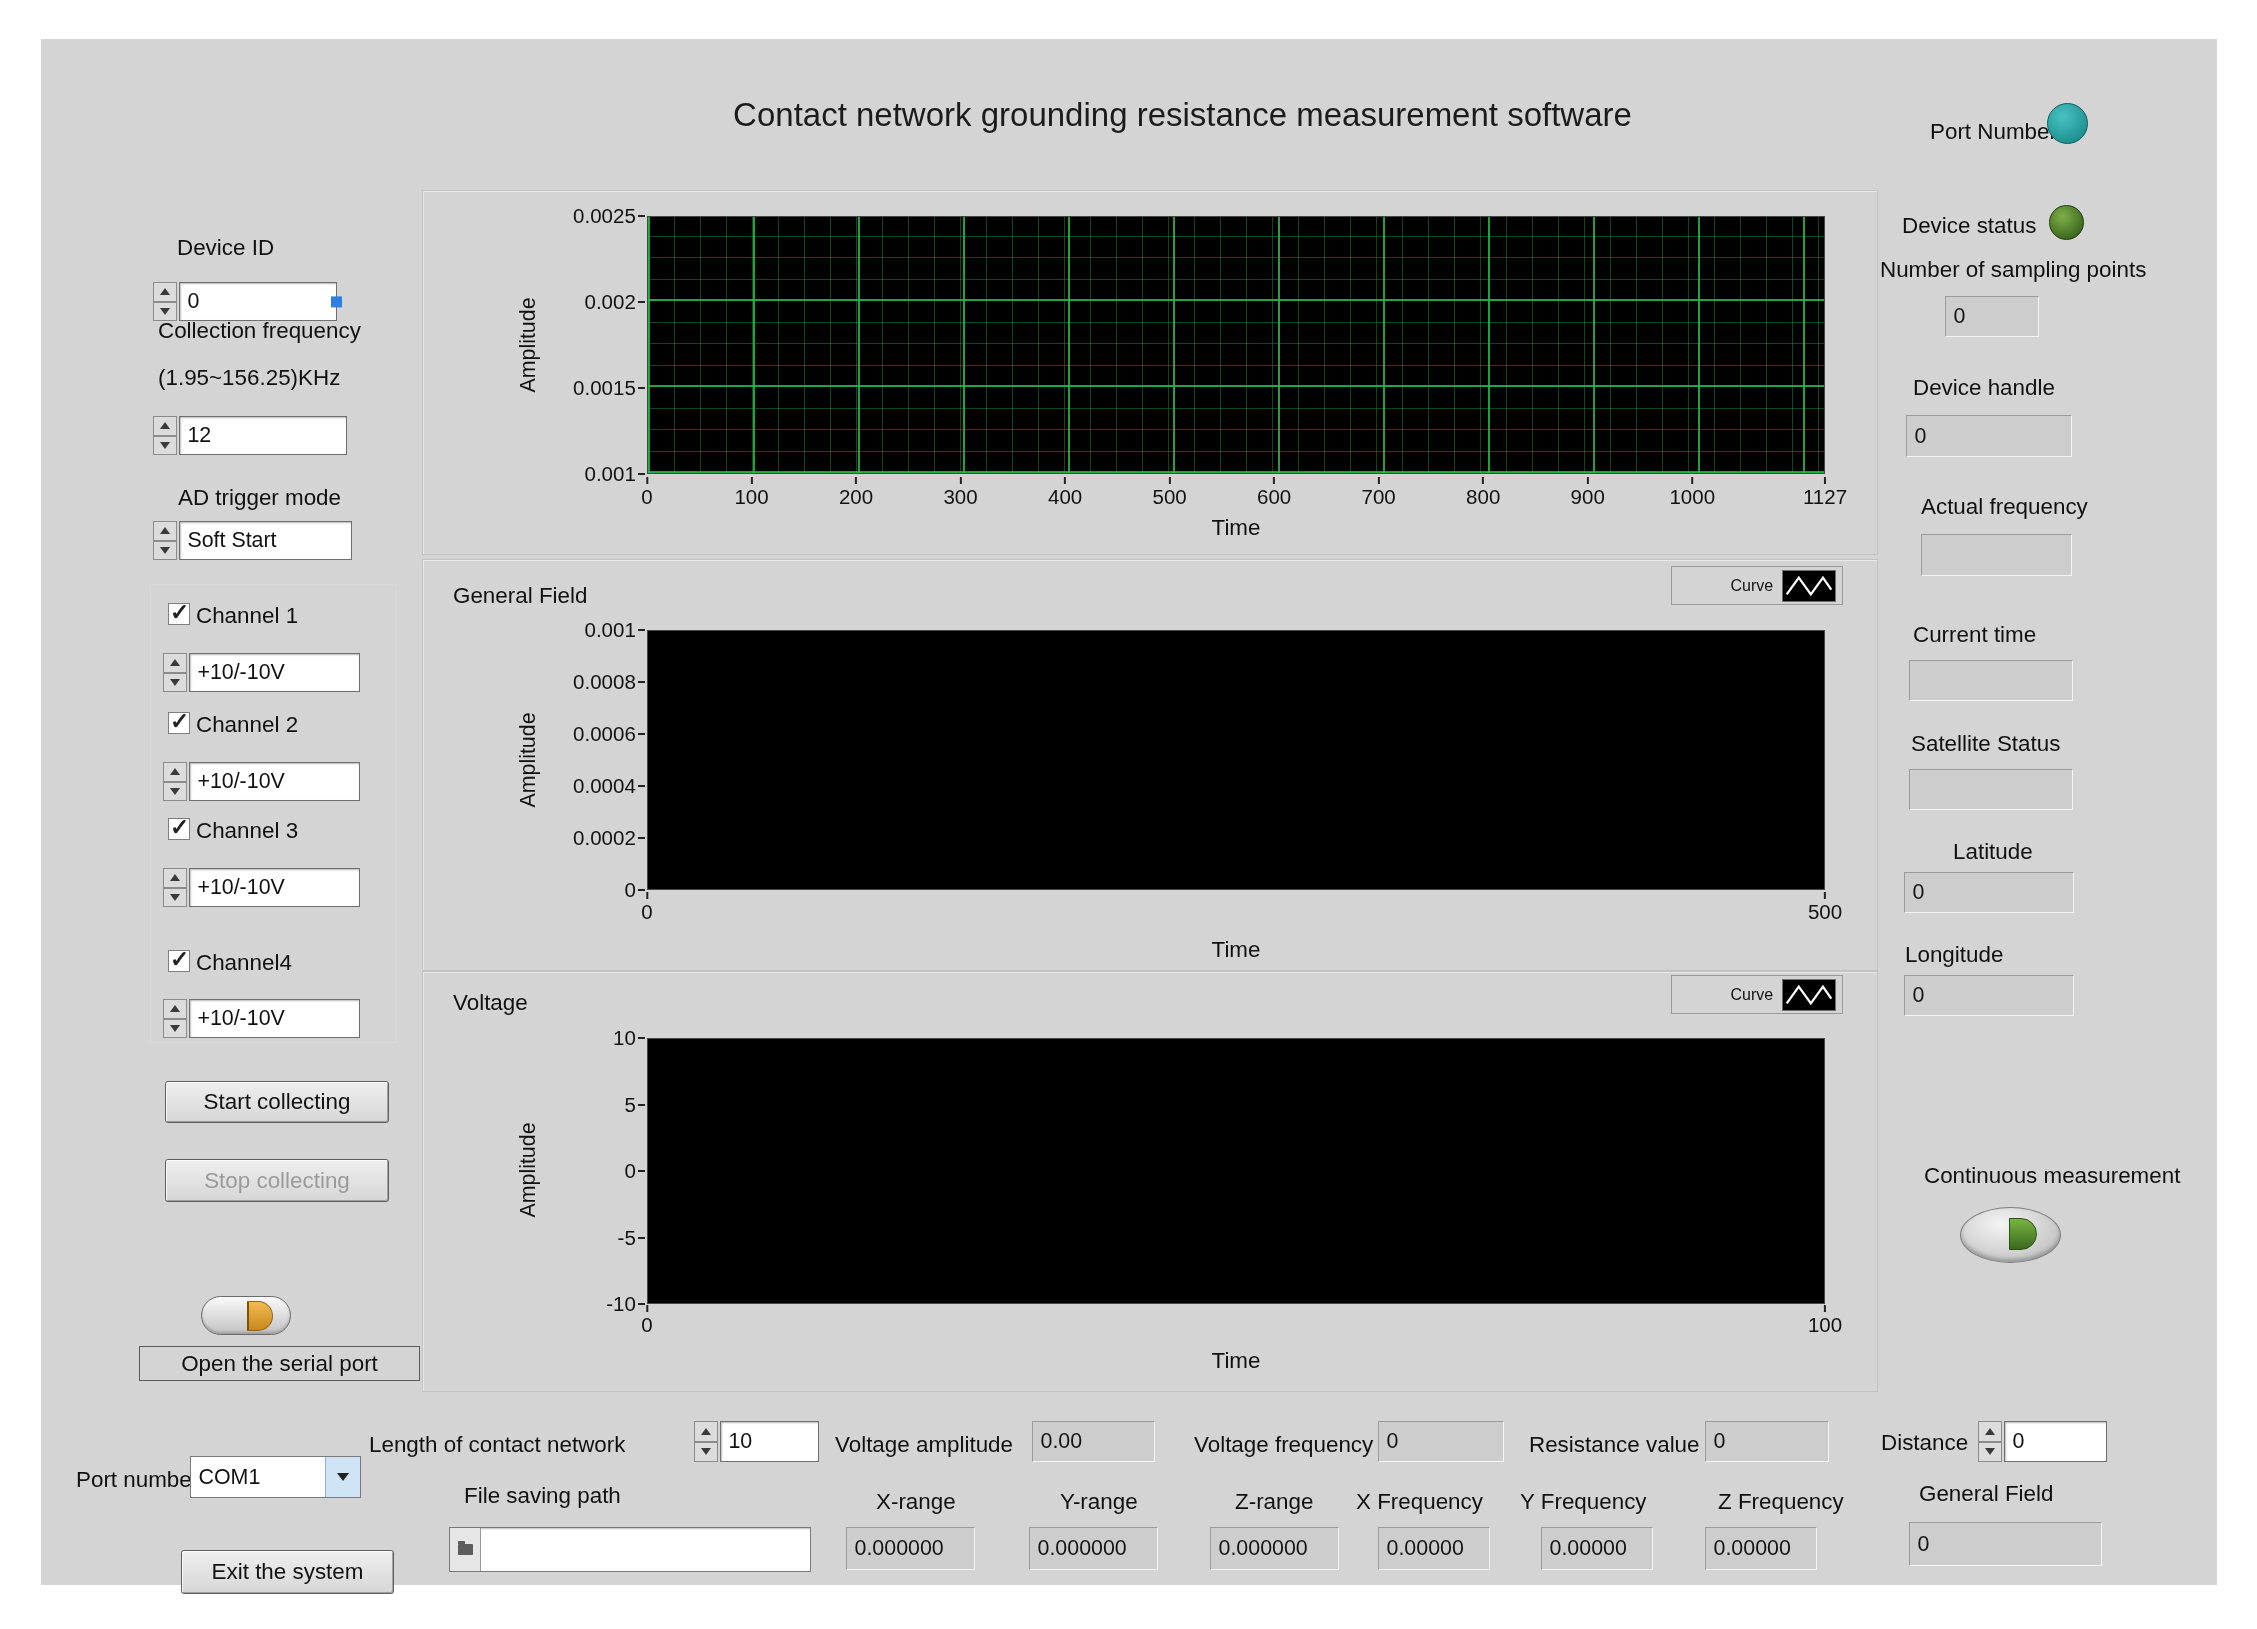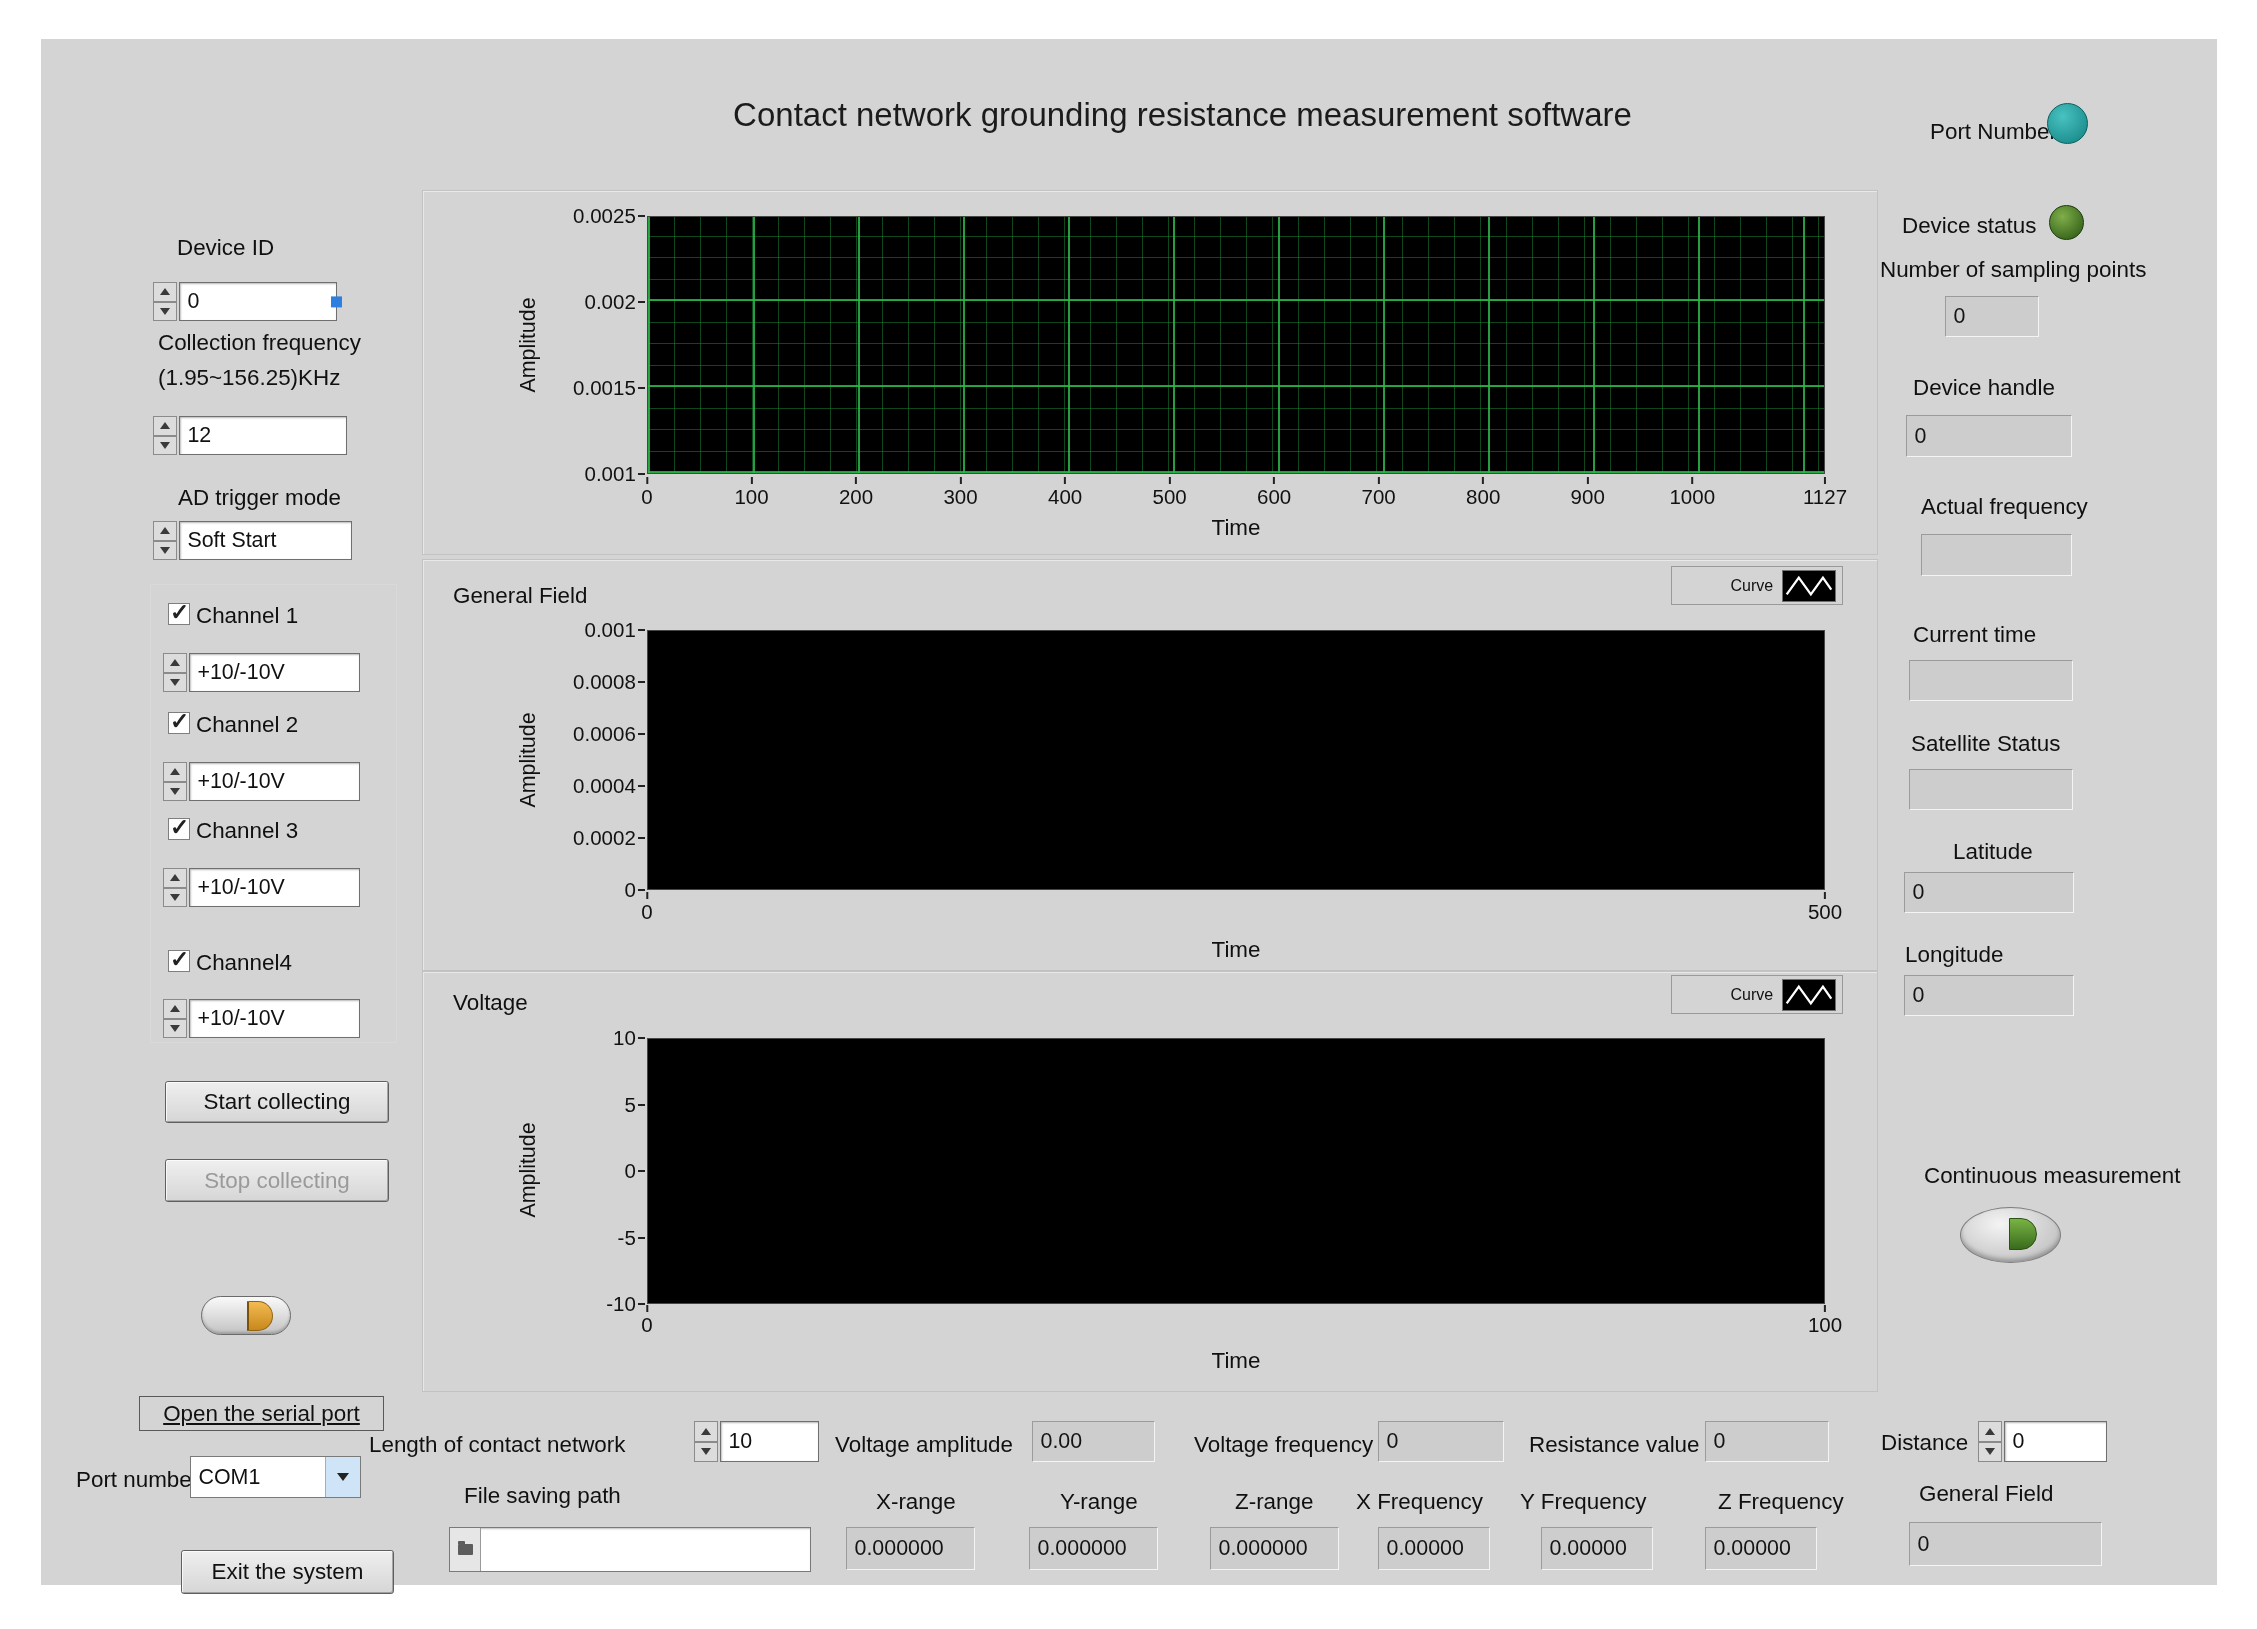--- a/index.html
+++ b/index.html
@@ -160,21 +160,21 @@
   <div class="spin">
       <div class="up"></div>
       <div class="down"></div>
     </div>
   <div class="field" style="width:158px;">
     <span>0</span>
     <span class="focus-square"></span>
   </div>
 </div>
 
-<div class="lbl" style="left:158px;top:330px;">Collection frequency</div>
+<div class="lbl" style="left:158px;top:318px;">Collection frequency</div>
 <div class="lbl" style="left:158px;top:365px;">(1.95~156.25)KHz</div>
 <div class="numctl" style="left:153px;top:416px;height:39px;">
   <div class="spin">
       <div class="up"></div>
       <div class="down"></div>
     </div>
   <div class="field" style="width:168px;">
     <span>12</span>
   </div>
 </div>
@@ -239,21 +239,21 @@
       <span>+10/-10V</span>
     </div>
 </div>
 
 <div class="btn" style="left:165px;top:1081px;width:224px;height:42px;">Start collecting</div>
 <div class="btn disabled" style="left:165px;top:1159px;width:224px;height:43px;">Stop collecting</div>
 
 <div class="toggle-h" style="left:201px;top:1296px;">
   <div class="knob-amber"></div>
 </div>
-<div class="label-box" style="left:139px;top:1396px;width:245px;height:35px;text-decoration:underline;">Open the serial port</div>
+<div class="label-box" style="left:139px;top:1346px;width:281px;height:35px;">Open the serial port</div>
 
 <div class="lbl" style="left:76px;top:1467px;">Port number</div>
 <div class="dropdown" style="left:190px;top:1456px;width:171px;height:42px;">
   <div class="dd-value">COM1</div>
   <div class="dd-arrow"></div>
 </div>
 
 <div class="btn" style="left:181px;top:1550px;width:213px;height:44px;">Exit the system</div>
 
 <div class="lbl" style="left:1902px;top:213px;">Device status</div>

